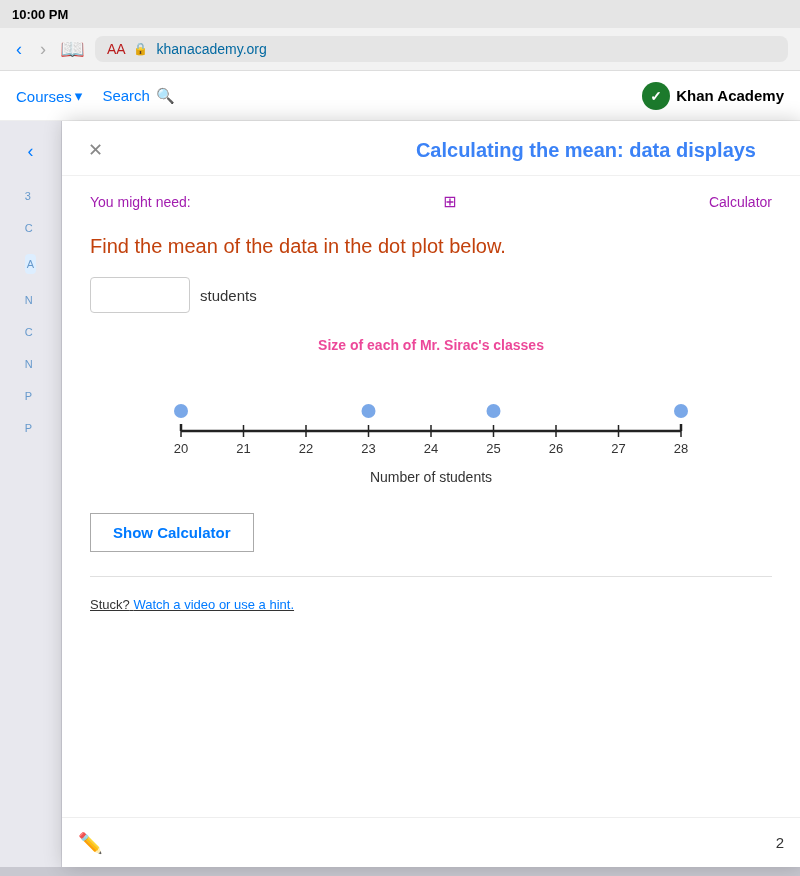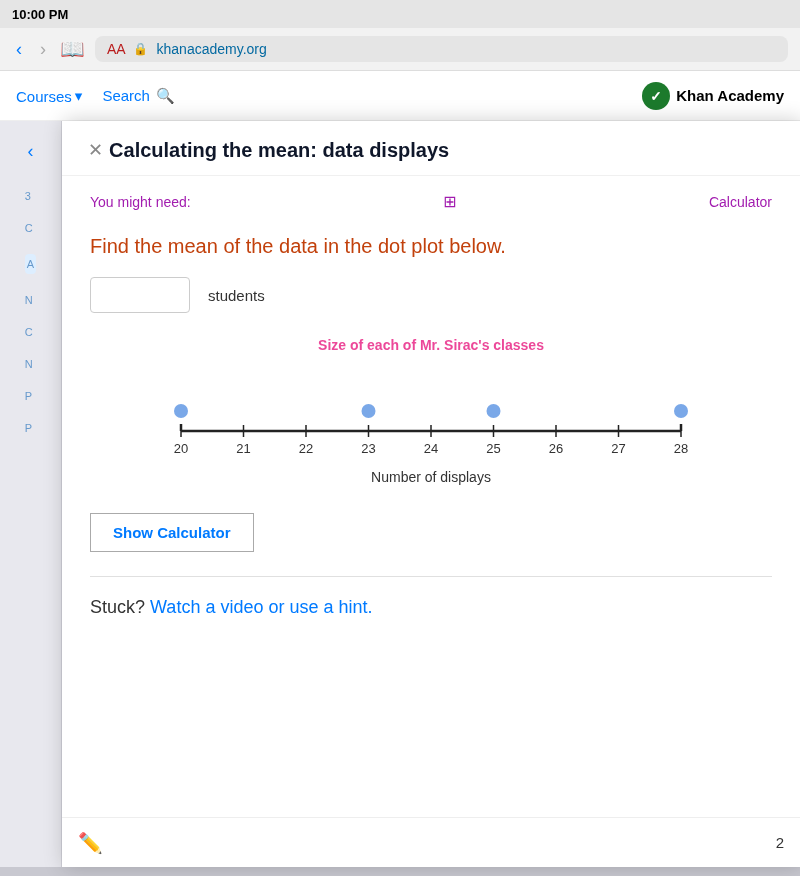--- a/index.html
+++ b/index.html
@@ -173,24 +173,24 @@
     .close-btn {
       font-size: 18px;
       color: #888;
       cursor: pointer;
       background: none;
       border: none;
       padding: 2px 6px;
     }
     .modal-title {
       flex: 1;
-      text-align: left;
+      text-align: right;
       font-size: 20px;
       font-weight: 600;
-      color: #0f172a;
+      color: #3b82f6;
       padding-right: 24px;
     }
 
     
     .modal-content {
       padding: 16px 28px 24px;
     }
 
     
     .calc-hint {
@@ -211,21 +211,21 @@
       font-size: 20px;
       color: #c2410c;
       margin-bottom: 16px;
       line-height: 1.5;
     }
 
     
     .answer-row {
       display: flex;
       align-items: center;
-      gap: 18px;
+      gap: 10px;
       margin-bottom: 24px;
     }
     .answer-input {
       width: 100px;
       height: 36px;
       border: 1px solid #ccc;
       border-radius: 4px;
       padding: 0 8px;
       font-size: 15px;
     }
@@ -270,22 +270,23 @@
 
     
     .divider {
       border: none;
       border-top: 1px solid #e0e0e0;
       margin-bottom: 20px;
     }
 
     
     .stuck-row {
-      font-size: 18px;
+      font-size: 13px;
       color: #333;
+      text-decoration: underline;
     }
     .stuck-row a {
       color: #007AFF;
       text-decoration: none;
     }
 
     
     .bottom-bar {
       position: absolute;
       bottom: 0;
@@ -427,21 +428,21 @@
             <text x="405" y="84" text-anchor="middle" font-size="13" fill="#333">26</text>
             <text x="467.5" y="84" text-anchor="middle" font-size="13" fill="#333">27</text>
             <text x="530" y="84" text-anchor="middle" font-size="13" fill="#333">28</text>
 
             <circle cx="30" cy="42" r="7" fill="#7aa8e8"></circle>
             <circle cx="217.5" cy="42" r="7" fill="#7aa8e8"></circle>
             <circle cx="342.5" cy="42" r="7" fill="#7aa8e8"></circle>
             <circle cx="530" cy="42" r="7" fill="#7aa8e8"></circle>
           </svg>
 
-          <div class="x-axis-title">Number of displays</div>
+          <div class="x-axis-title">Number of students</div>
         </div>
 
         
         <button class="show-calc-btn">Show Calculator</button>
 
         <hr class="divider">
 
         
         <div class="stuck-row">
           <span>Stuck?</span>

